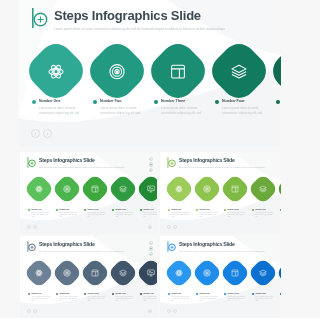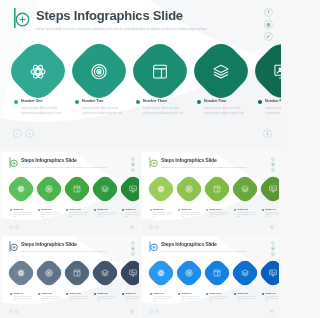--- a/index.html
+++ b/index.html
@@ -9,20 +9,21 @@
     font-family: "Liberation Sans", sans-serif;
     overflow: hidden;
   }
   .page { position: relative; width: 281px; height: 318px; }
 
   
   .slide {
     position: absolute;
     background: #ffffff;
     overflow: hidden;
+    margin-left: 18px;
   }
   .slide.hero { left: 0; top: 0; width: 281px; height: 147px; }
   .slide.mini { width: 137px; height: 82px; }
   .slide.s2 { left: 2px;   top: 152px; }
   .slide.s3 { left: 142px; top: 152px; }
   .slide.s4 { left: 2px;   top: 236px; }
   .slide.s5 { left: 142px; top: 236px; }
 
   
   .swoosh {

